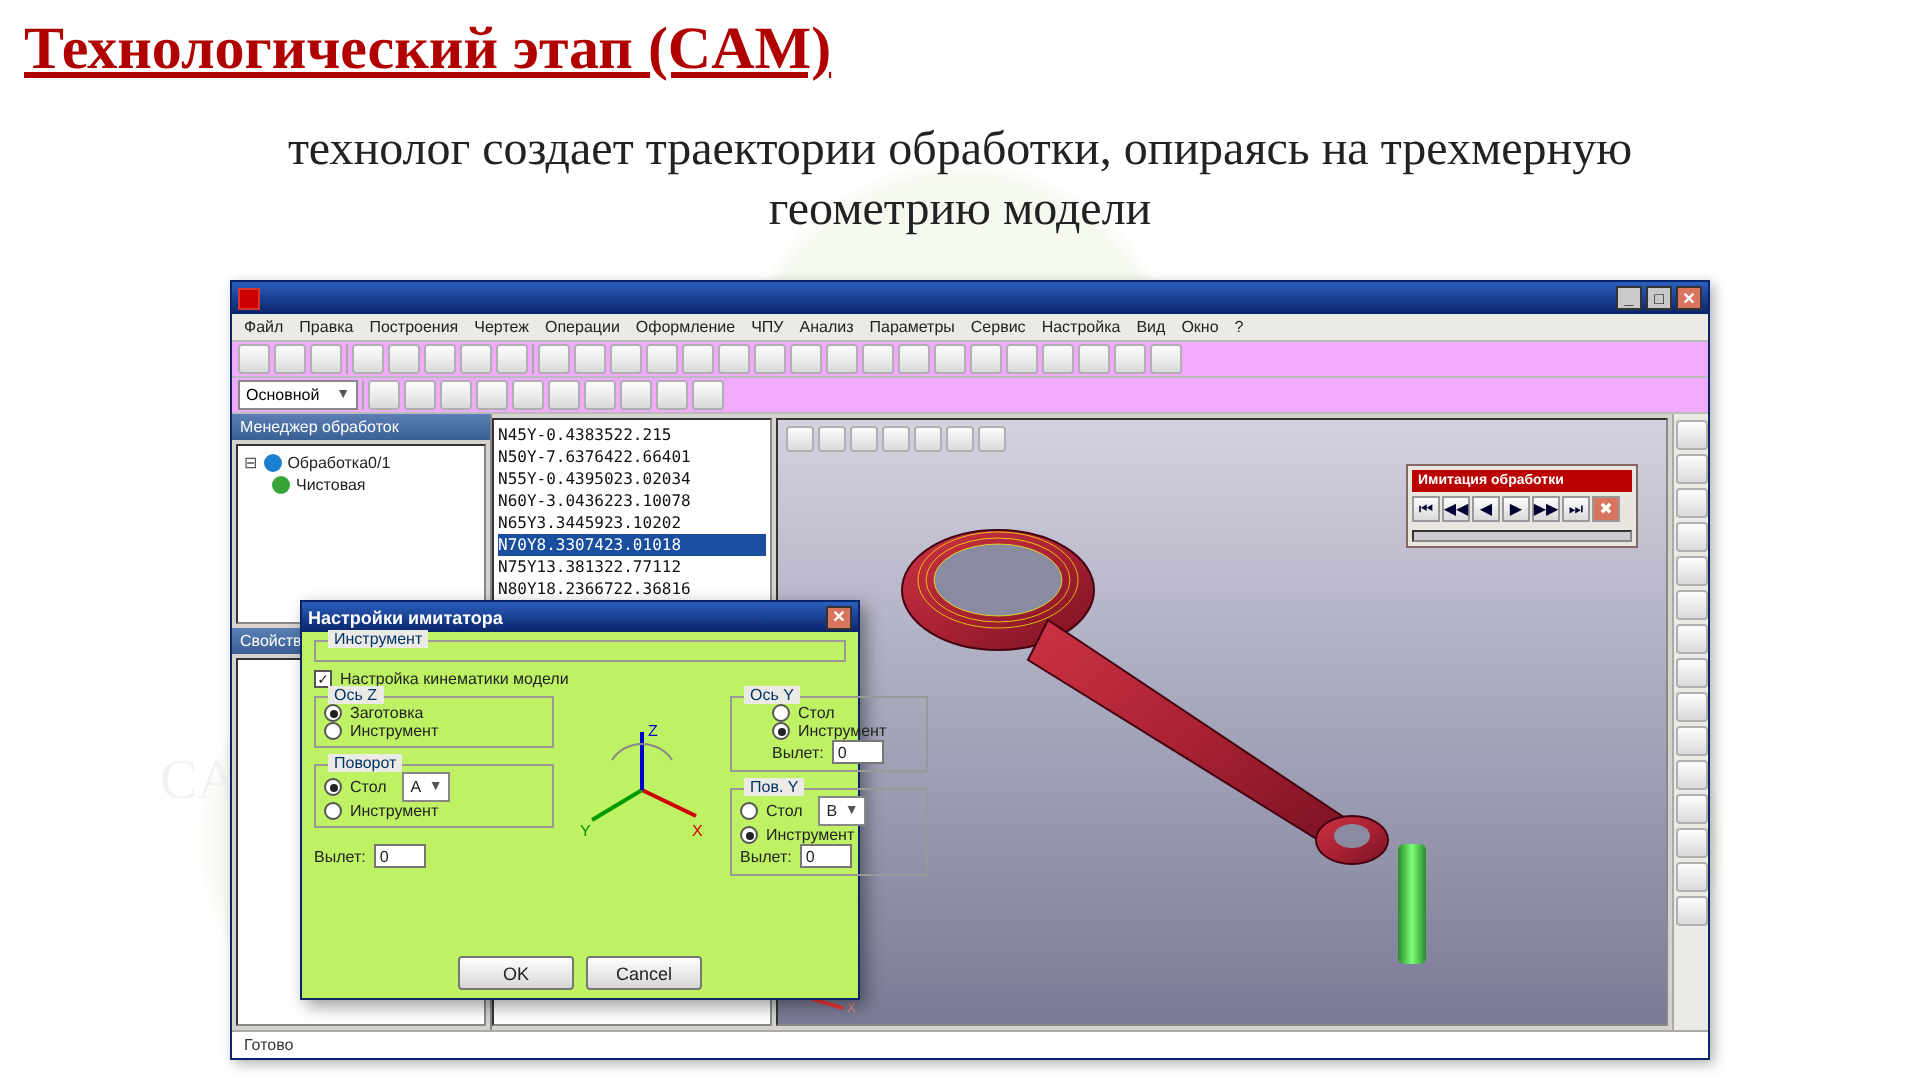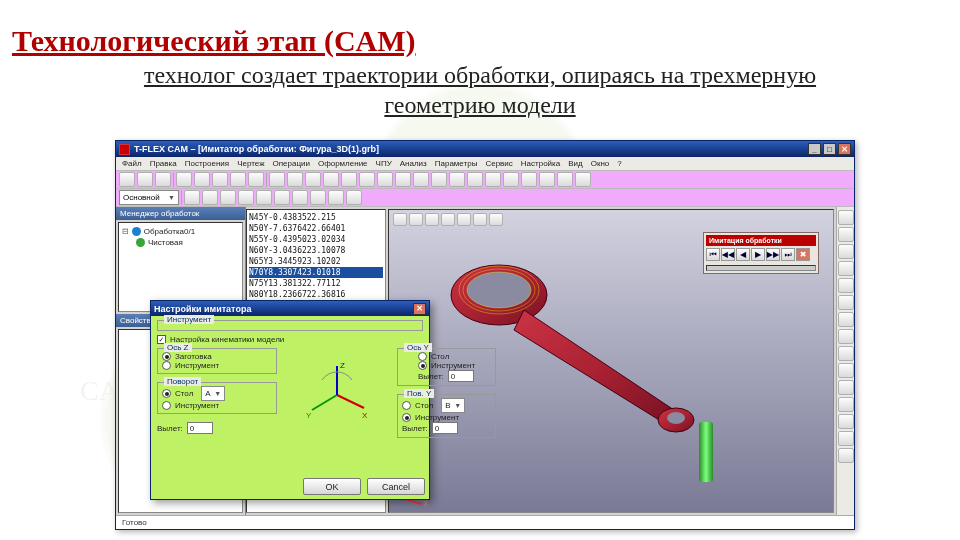--- a/index.html
+++ b/index.html
@@ -14,32 +14,31 @@
   .bg-circles { position:absolute; inset:0; z-index:0; opacity:0.15; pointer-events:none; }
   .bg-circles .c { position:absolute; border-radius:50%; }
   .c1 { width:260px; height:260px; left:350px; top:60px; background: radial-gradient(circle,#bcd89a 55%,transparent 60%); }
   .c2 { width:240px; height:240px; left:80px; top:300px; background: radial-gradient(circle,#c8dcb0 55%,transparent 60%); }
   .c3 { width:240px; height:240px; left:640px; top:300px; background: radial-gradient(circle,#d9b98a 55%,transparent 60%); }
   .bg-label { position:absolute; font-family:"Times New Roman",serif; font-size:28px; color:#aaa; }
   .bg-l1 { left:80px; top:375px; }
   .bg-l2 { left:770px; top:375px; }
 
   .slide-title {
-    position: absolute; left: 12px; top: 24px;
+    position: absolute; left: 12px; top: 8px;
     font-family: "Times New Roman", serif;
     font-size: 30px; font-weight: bold;
     color: #b00000;
     text-decoration: underline;
   }
   .slide-sub {
     position: absolute; left: 120px; top: 60px; width: 720px;
     font-family: "Times New Roman", serif;
     font-size: 24px; color: #222; text-align: center;
     line-height: 1.25;
-    text-decoration: underline;
   }
 
   
   .app {
     position: absolute; left: 115px; top: 140px;
     width: 740px; height: 390px;
     background: #d6d3ce;
     border: 1px solid #0a246a;
     box-shadow: 2px 2px 6px rgba(0,0,0,0.3);
     z-index: 2;
@@ -135,25 +134,25 @@
   .group { border:1px solid #999; padding:4px 5px 5px; margin-bottom:4px; font-size:8px; position:relative;}
   .group > .glabel { position:absolute; top:-6px; left:6px; background:#eceae5; padding:0 3px; color:#003366;}
   .row { display:flex; align-items:center; gap:4px; }
   .radio { width:9px; height:9px; border:1px solid #555; border-radius:50%; background:#fff;
            display:inline-flex; align-items:center; justify-content:center;}
   .radio .dot { width:4px; height:4px; border-radius:50%; background:#222;}
   .check { width:9px; height:9px; border:1px solid #555; background:#fff;
            display:inline-flex; align-items:center; justify-content:center; font-size:7px;}
   .num { width:26px; height:12px; background:#fff; border:1px solid #777; font-size:8px;
          display:flex; align-items:center; padding:0 2px;}
-  .dlg-area { display:flex; gap:20px;}
+  .dlg-area { display:flex; gap:4px;}
   .dlg-left { flex:0 0 120px; display:flex; flex-direction:column; gap:4px;}
   .dlg-mid  { flex:0 0 80px; display:flex; align-items:center; justify-content:center;}
   .dlg-right{ flex:1; display:flex; flex-direction:column; gap:4px;}
-  .btnbar { display:flex; gap:6px; justify-content:flex-end; padding:4px;}
+  .btnbar { display:flex; gap:6px; justify-content:center; padding:4px;}
   .dbtn { width:58px; height:17px; background:linear-gradient(#fefefe,#d6d6d6);
           border:1px solid #777; border-radius:2px; display:flex; align-items:center;
           justify-content:center; font-size:9px;}
 </style>
 </head>
 <body>
 
 <div class="bg-circles">
   <div class="c c1"></div>
   <div class="c c2"></div>
@@ -161,21 +160,20 @@
   <div class="bg-label bg-l1">CAD</div>
   <div class="bg-label bg-l2">CAE</div>
 </div>
 
 <div class="slide-title">Технологический этап (CAМ)</div>
 <div class="slide-sub">технолог создает траектории обработки, опираясь на трехмерную геометрию модели</div>
 
 <div class="app">
   <div class="titlebar">
     <div class="t-icon"></div>
-    <span>T-FLEX CAM – [Имитатор обработки: Фигура_3D(1).grb]</span>
     <div class="spacer"></div>
     <div class="win-btn">_</div>
     <div class="win-btn">□</div>
     <div class="win-btn close">✕</div>
   </div>
 
   <div class="menubar">
     <span>Файл</span>
     <span>Правка</span>
     <span>Построения</span>

